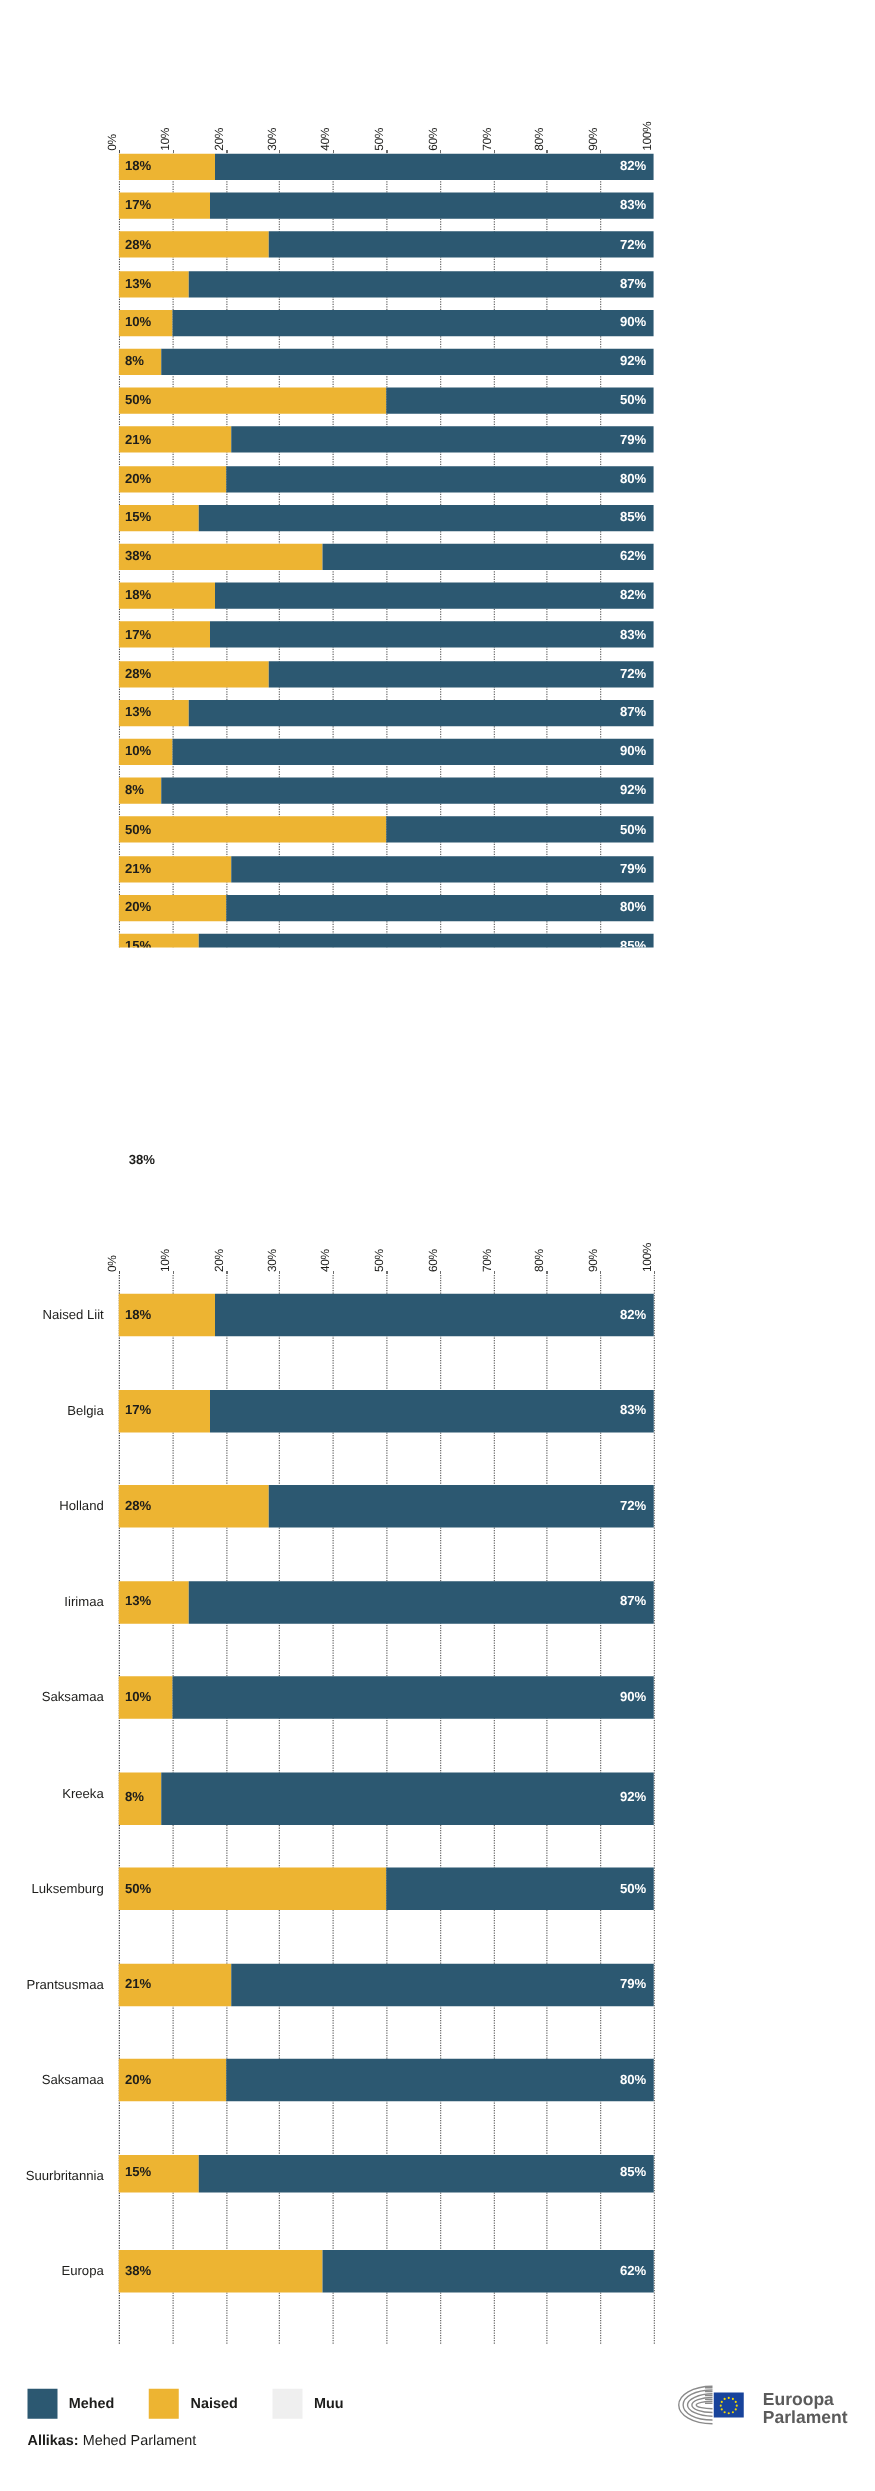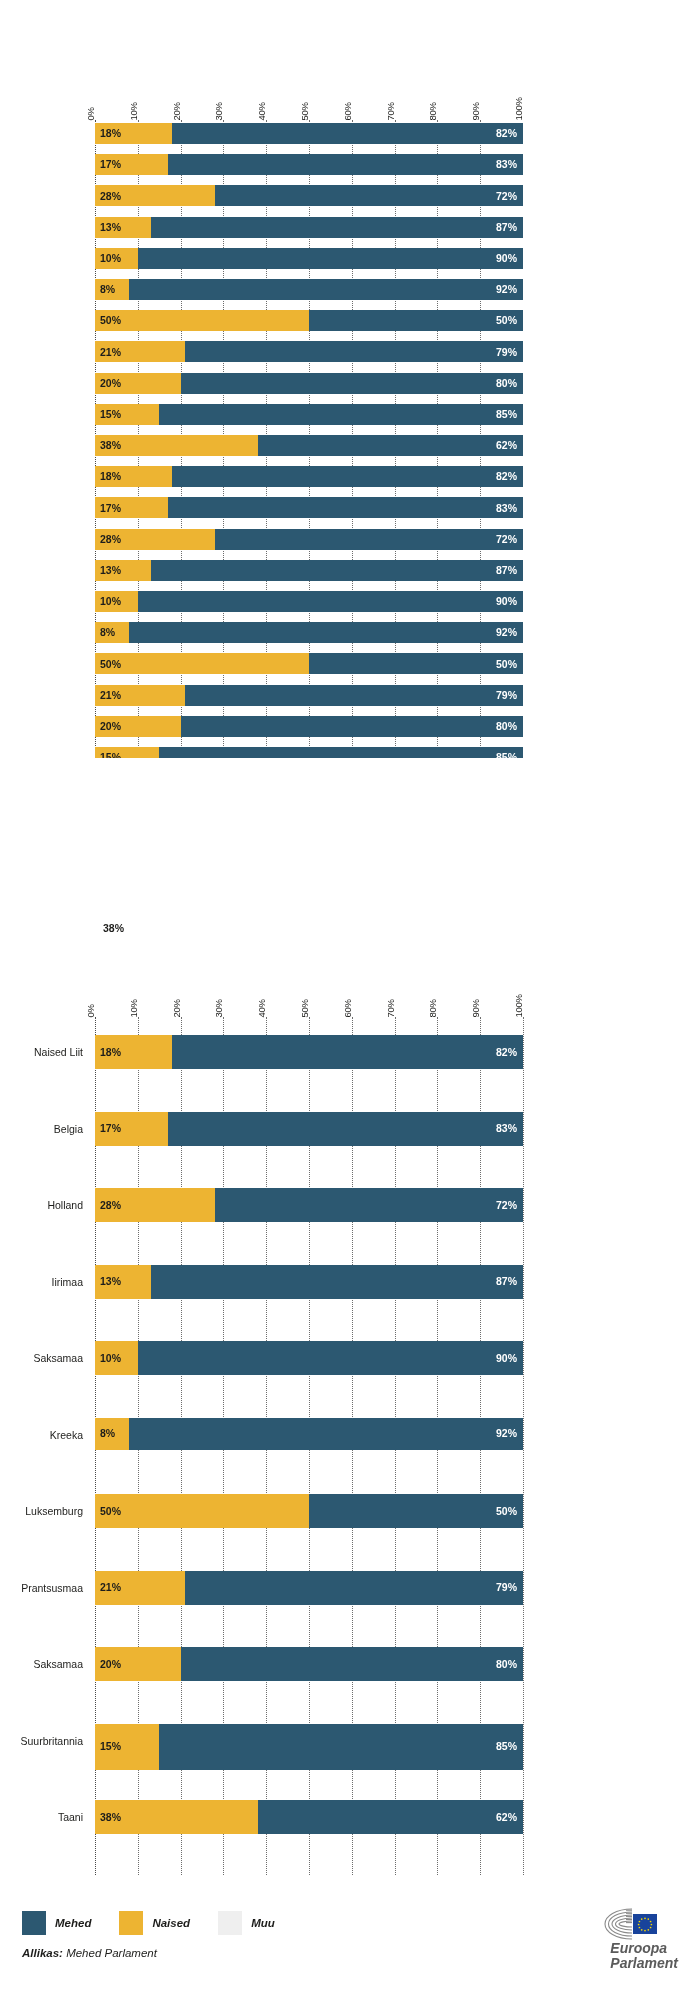--- a/index.html
+++ b/index.html
@@ -142,21 +142,20 @@
     color: #1d1d1b;
     font-weight: 600;
   }
 
   
   .footer {
     position: absolute;
     left: 0; right: 0;
     bottom: 0;
     height: 120px;
-    font-style: italic;
   }
   .legend {
     position: absolute;
     left: 22px;
     top: 38px;
     display: flex;
     align-items: center;
   }
   .legend-item {
     display: flex;
@@ -184,22 +183,21 @@
     color: #1d1d1b;
   }
   .source b { font-weight: bold; text-align: center; }
   .source span.src-val { font-weight: normal; }
 
   .ep-logo {
     position: absolute;
     right: 22px;
     top: 34px;
     display: flex;
-    align-items: flex-start;
-    flex-direction: column;
+    align-items: flex-end;
   }
   .ep-mark { width: 62px; height: 34px; }
   .ep-name {
     margin-left: 8px;
     font-size: 14px;
     font-weight: bold;
     line-height: 1.05;
     color: #5b5b5b;
   }
 </style>
@@ -571,21 +569,21 @@
         <div class="row-label" style="top: 12px;">Saksamaa</div>
         <div class="bar">
           <div class="seg seg-women" style="width: 42.8px;">
             <span class="val-left">10%</span>
           </div>
           <div class="seg seg-men" style="width: 385.2px;">
             <span class="val-right">90%</span>
           </div>
         </div>
       </div>
-      <div class="row" style="top: 400.5px; height: 32px;">
+      <div class="row" style="top: 400.5px; height: 42px;">
         <div class="row-label" style="top: 12px;">Kreeka</div>
         <div class="bar">
           <div class="seg seg-women" style="width: 34.24px;">
             <span class="val-left">8%</span>
           </div>
           <div class="seg seg-men" style="width: 393.76px;">
             <span class="val-right">92%</span>
           </div>
         </div>
       </div>
@@ -615,33 +613,33 @@
         <div class="row-label" style="top: 12px;">Saksamaa</div>
         <div class="bar">
           <div class="seg seg-women" style="width: 85.6px;">
             <span class="val-left">20%</span>
           </div>
           <div class="seg seg-men" style="width: 342.4px;">
             <span class="val-right">80%</span>
           </div>
         </div>
       </div>
-      <div class="row" style="top: 706.5px; height: 46px; text-decoration: underline;">
+      <div class="row" style="top: 706.5px; height: 30px; text-decoration: underline;">
         <div class="row-label" style="top: 12px;">Suurbritannia</div>
         <div class="bar">
           <div class="seg seg-women" style="width: 64.2px;">
             <span class="val-left">15%</span>
           </div>
           <div class="seg seg-men" style="width: 363.8px;">
             <span class="val-right">85%</span>
           </div>
         </div>
       </div>
       <div class="row" style="top: 783px; height: 34px;">
-        <div class="row-label" style="top: 12px;">Taani</div>
+        <div class="row-label" style="top: 12px;">Europa</div>
         <div class="bar">
           <div class="seg seg-women" style="width: 162.64px;">
             <span class="val-left">38%</span>
           </div>
           <div class="seg seg-men" style="width: 265.36px;">
             <span class="val-right">62%</span>
           </div>
         </div>
       </div>
     </div>

